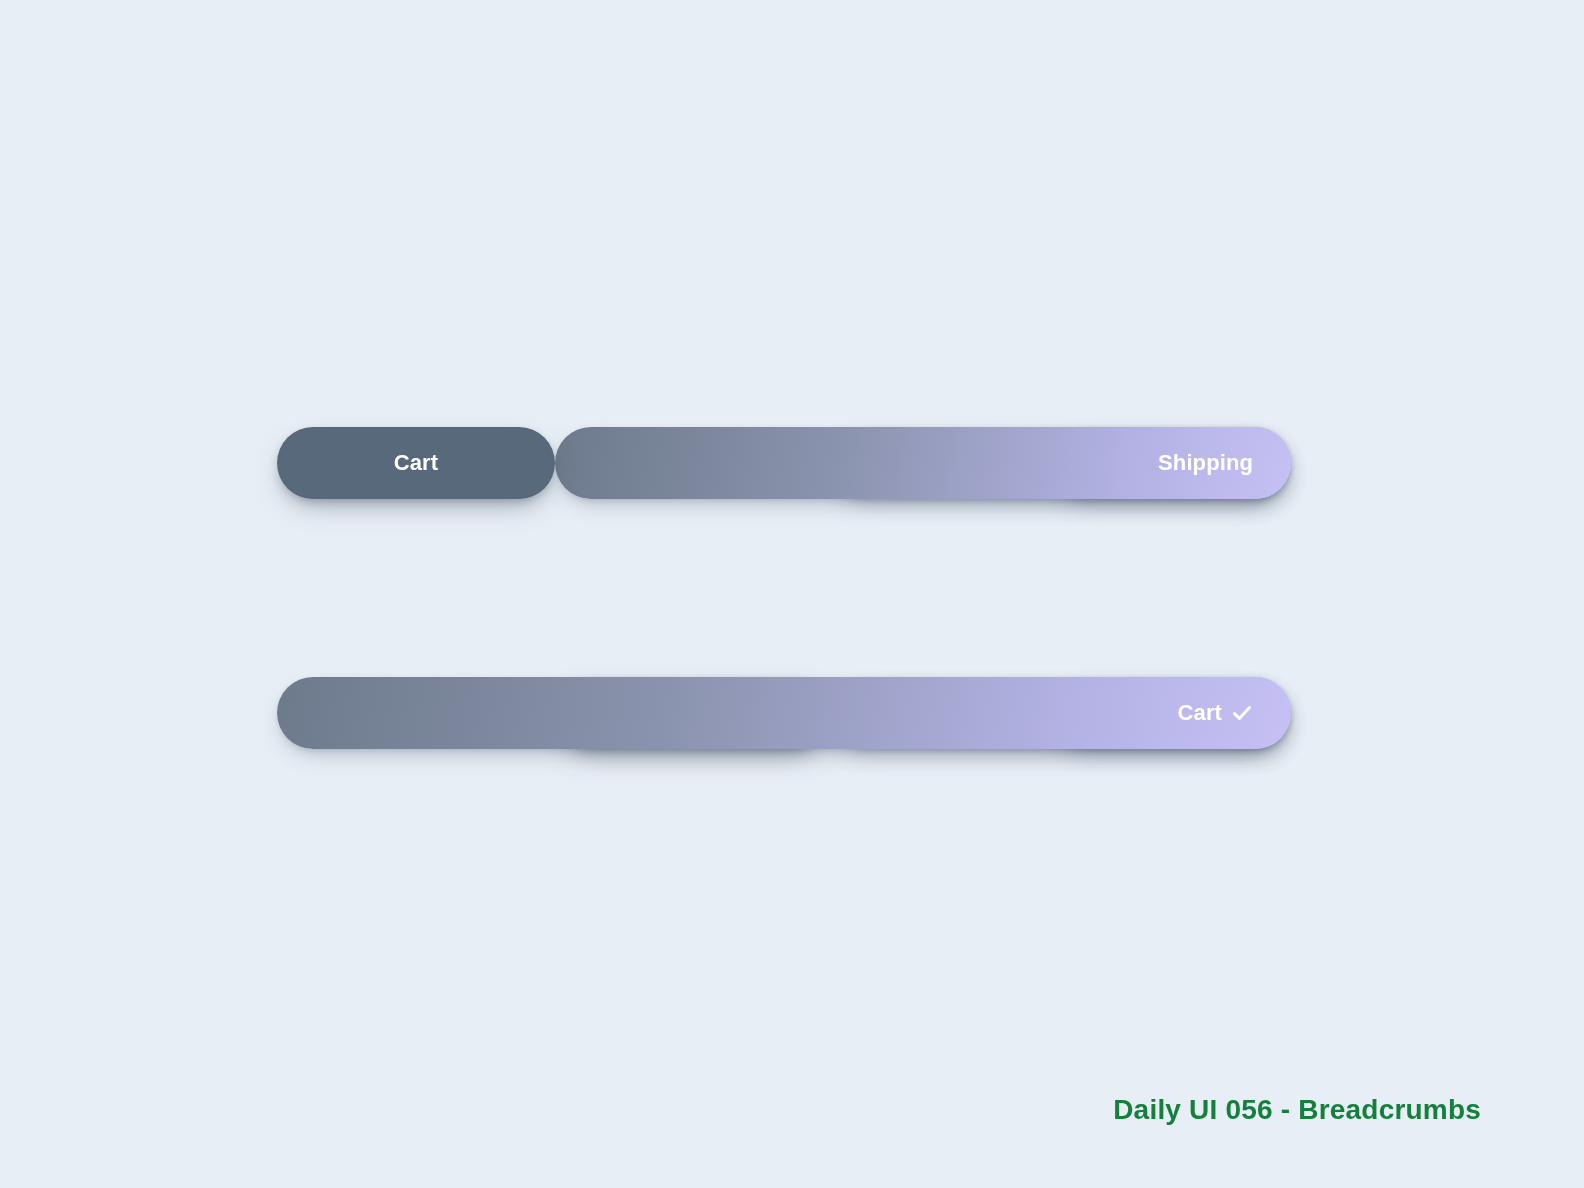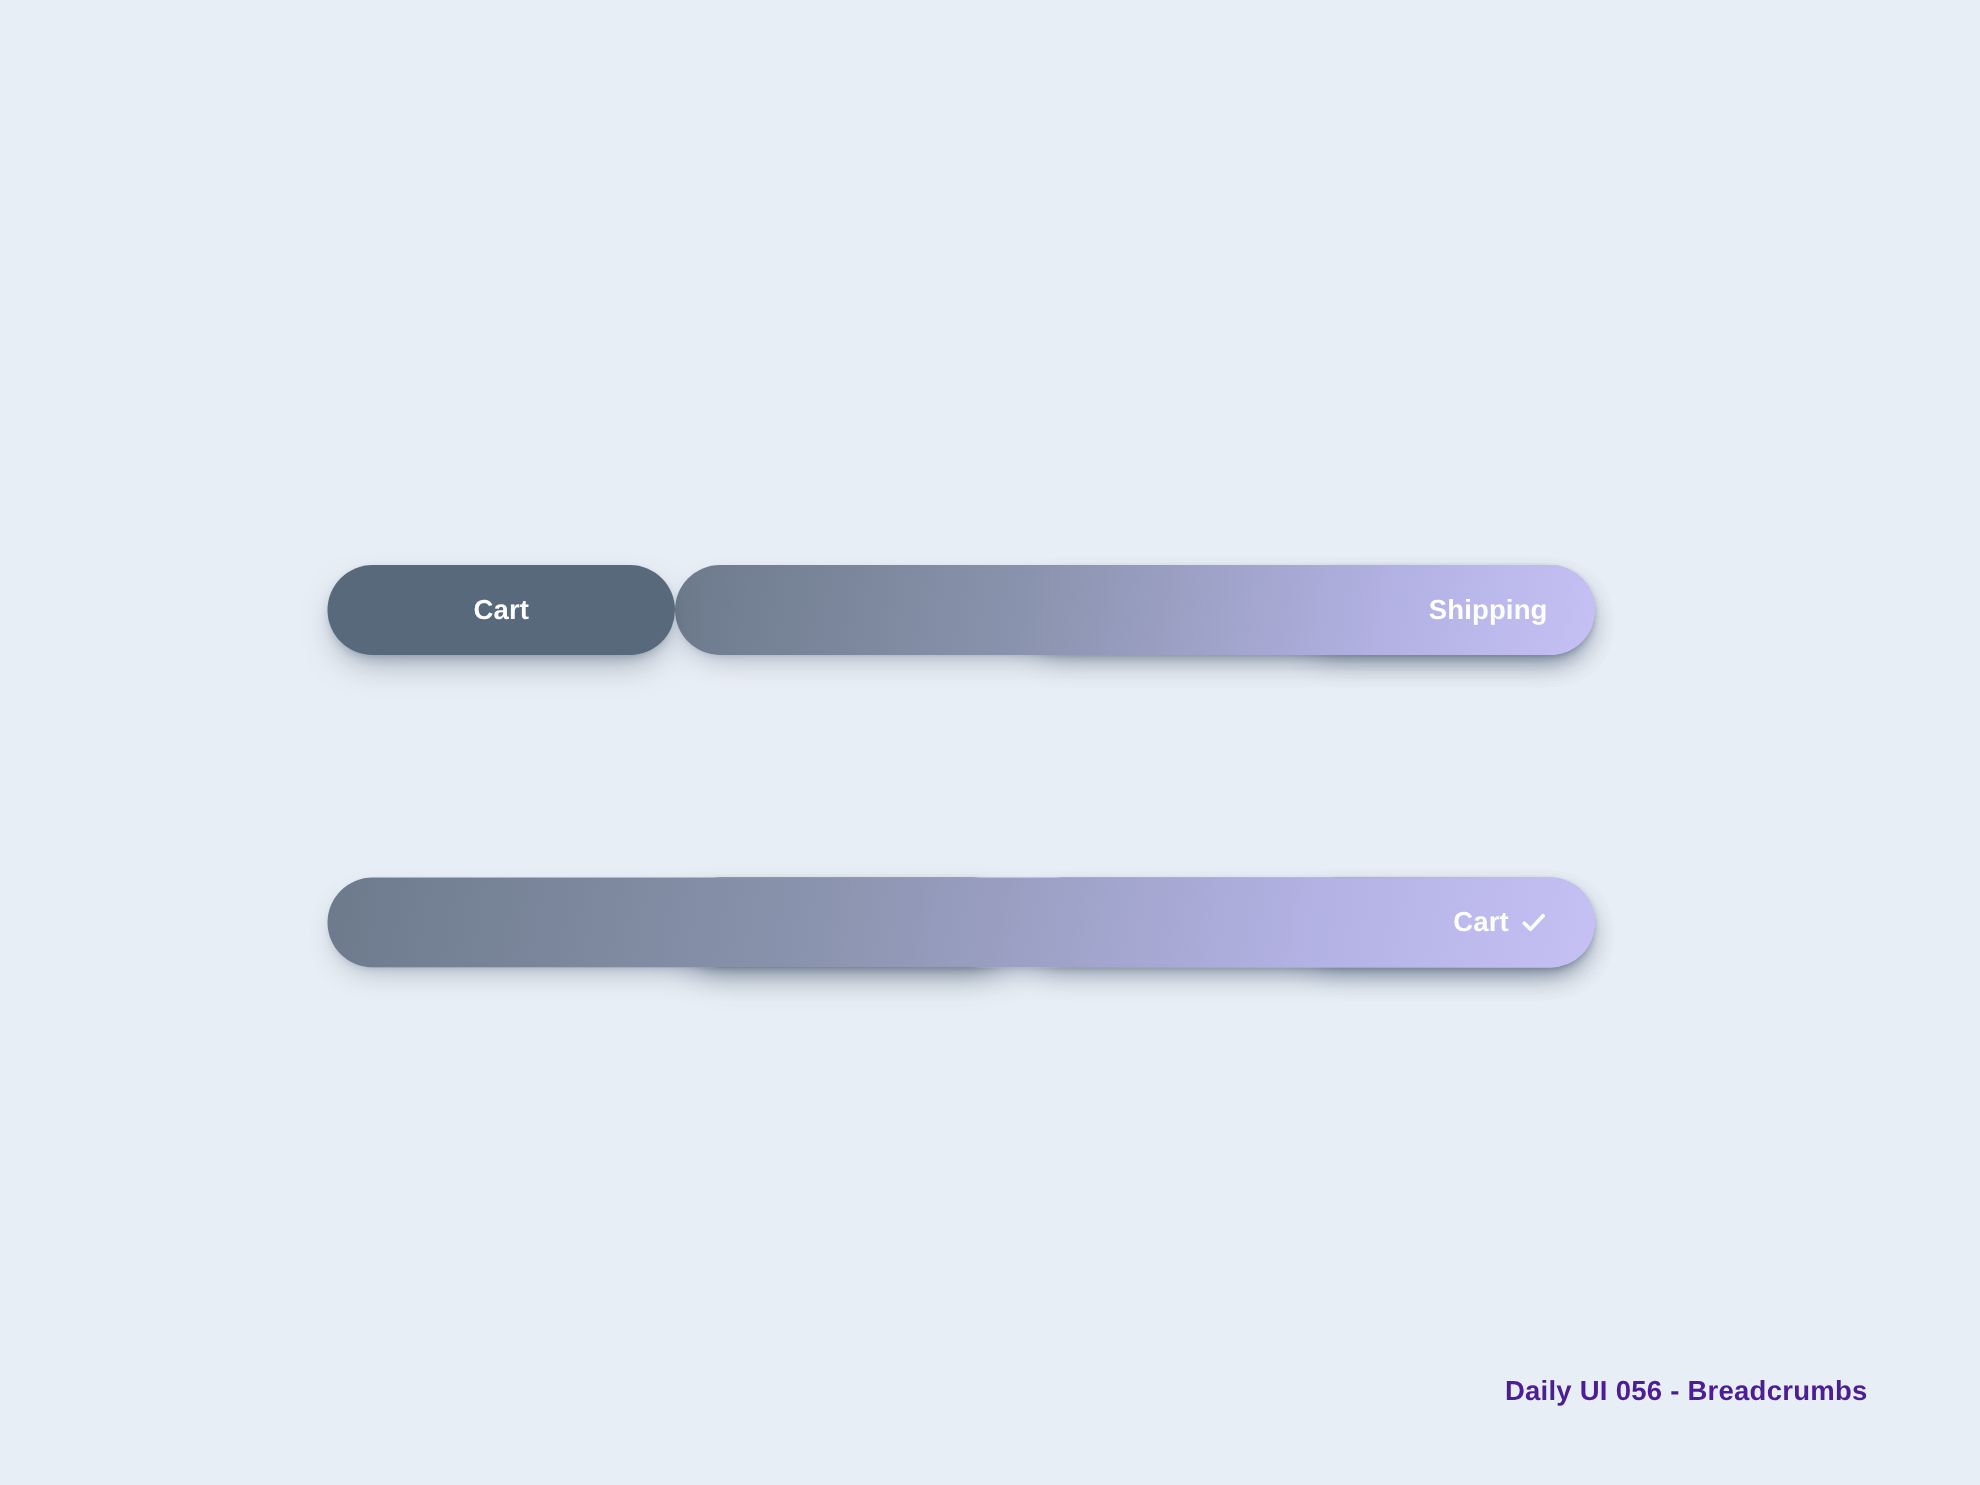--- a/index.html
+++ b/index.html
@@ -16,24 +16,23 @@
   }
 
   .stage {
     position: absolute;
     inset: 0;
   }
 
   
   .breadcrumb {
     position: absolute;
-    left: 262px;
+    left: 277px;
     width: 1014px;
     height: 72px;
-    margin-top: 25px;
   }
   #breadcrumb-row-1 { top: 427px; }
   #breadcrumb-row-2 { top: 677px; }
 
   .crumb {
     position: absolute;
     top: 0;
     height: 72px;
     border-radius: 36px;
     display: flex;
@@ -70,24 +69,24 @@
     display: inline-block;
     width: 22px;
     height: 22px;
     flex: 0 0 auto;
   }
   .check-icon svg { display: block; }
 
   
   #footer-caption {
     position: absolute;
-    right: 90px;
+    right: 103px;
     bottom: 62px;
-    color: #4c1d95;
-    font-size: 22px;
+    color: #15803d;
+    font-size: 28px;
     font-weight: bold;
     letter-spacing: 0.2px;
     white-space: nowrap;
   }
 </style>
 </head>
 <body>
 
 <div class="stage">
 

